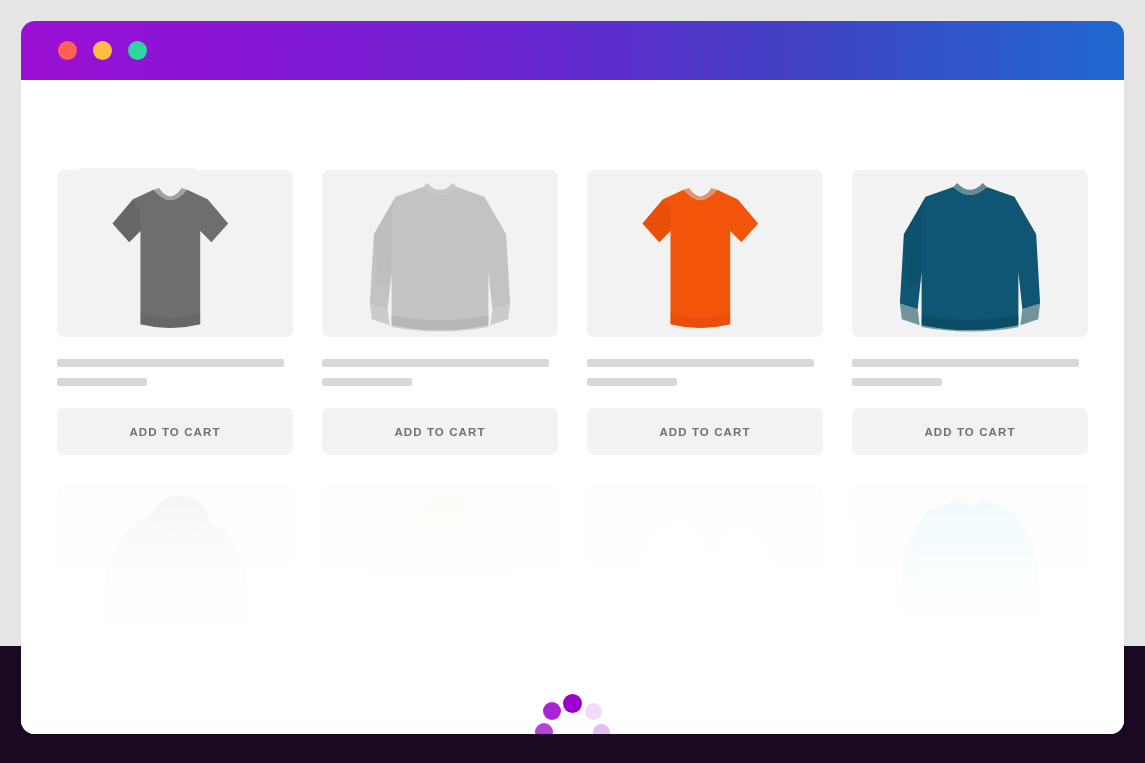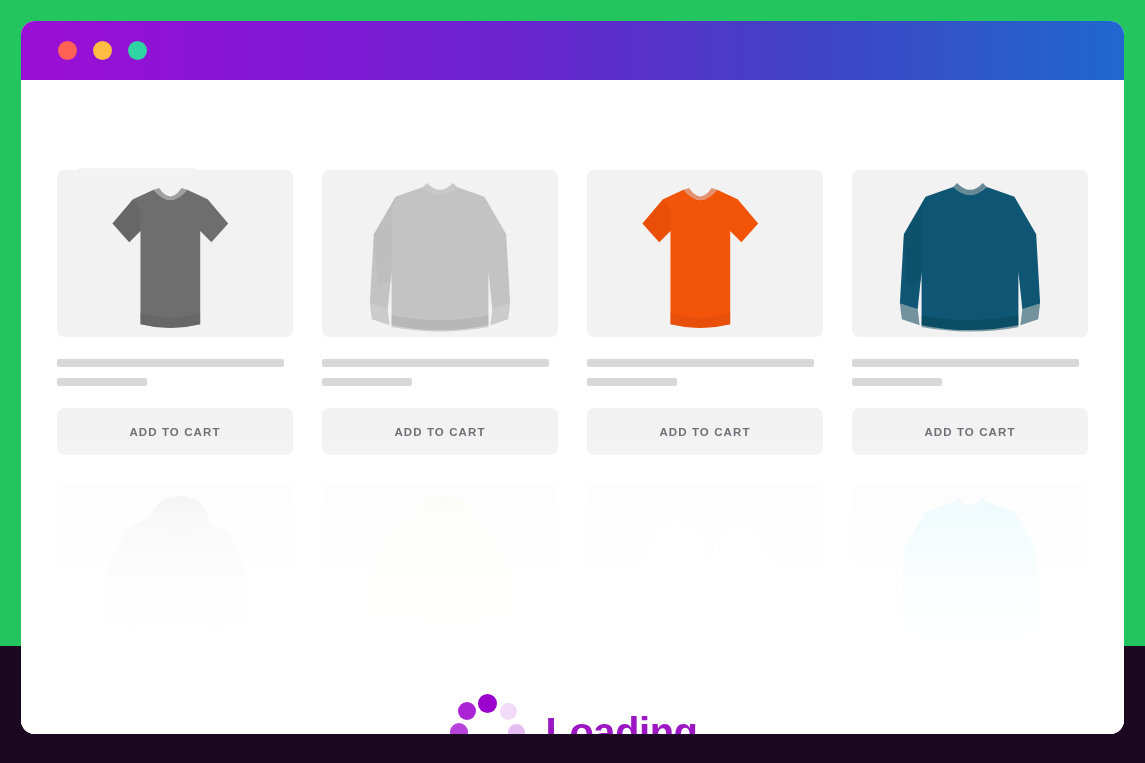--- a/index.html
+++ b/index.html
@@ -9,21 +9,21 @@
     height: 763px;
     overflow: hidden;
     background: #1b0821;
     font-family: "Liberation Sans", sans-serif;
   }
 
   #root {
     position: relative;
     width: 1145px;
     height: 646px;
-    background: #22c55e;
+    background: #e5e5e5;
   }
 
   
   .window {
     position: absolute;
     left: 21px;
     top: 21px;
     width: 1103px;
     height: 713px;
     background: #ffffff;
@@ -328,18 +328,17 @@
       <div class="overlay"></div>
 
       <div class="loader">
         <div class="spinner" id="spinner">
             <i style="width: 19px; height: 19px; left: 30.5px; top: 1.5px; opacity: 1; background: rgb(156, 0, 204);"></i>
             <i style="width: 17px; height: 17px; left: 52.0061px; top: 10.9939px; opacity: 0.14; background: rgb(156, 0, 204);"></i>
             <i style="width: 17px; height: 17px; left: 60.5px; top: 31.5px; opacity: 0.26; background: rgb(156, 0, 204);"></i>
             <i style="width: 18px; height: 18px; left: 2px; top: 31px; opacity: 0.74; background: rgb(156, 0, 204);"></i>
             <i style="width: 18px; height: 18px; left: 10.4939px; top: 10.4939px; opacity: 0.86; background: rgb(156, 0, 204);"></i>
           </div>
-        <div class="loading-text" style="color: rgb(156, 22, 196);">Loading</div>
       </div>
 
     </div>
   </div>
 </div>
 
 </body></html>

